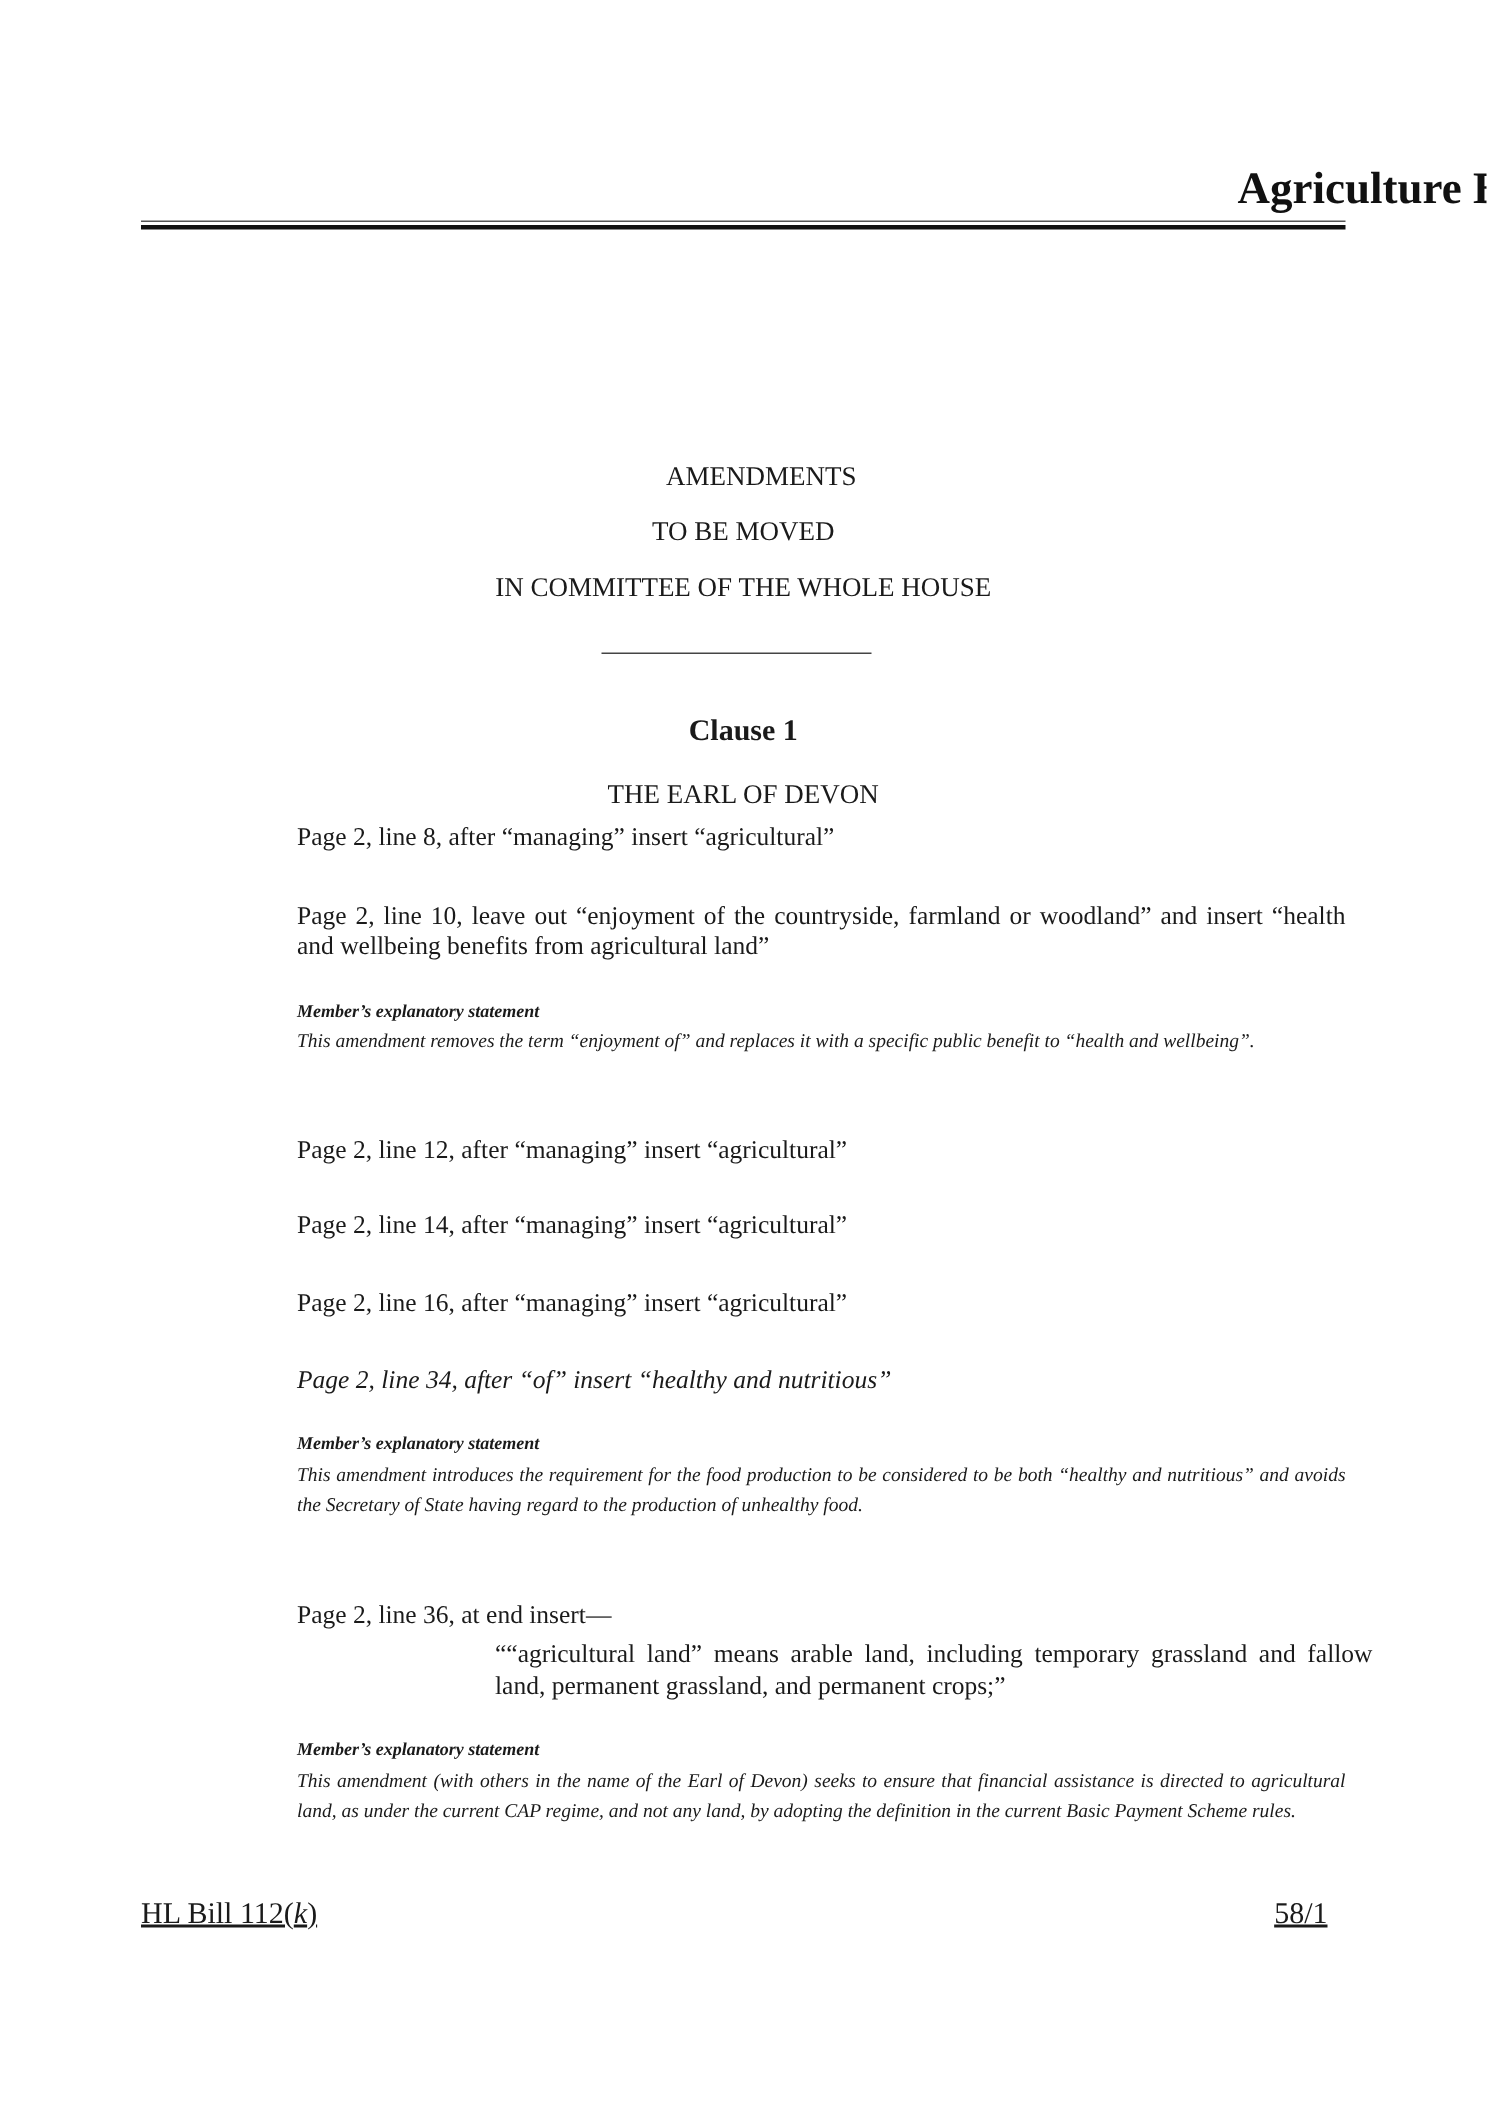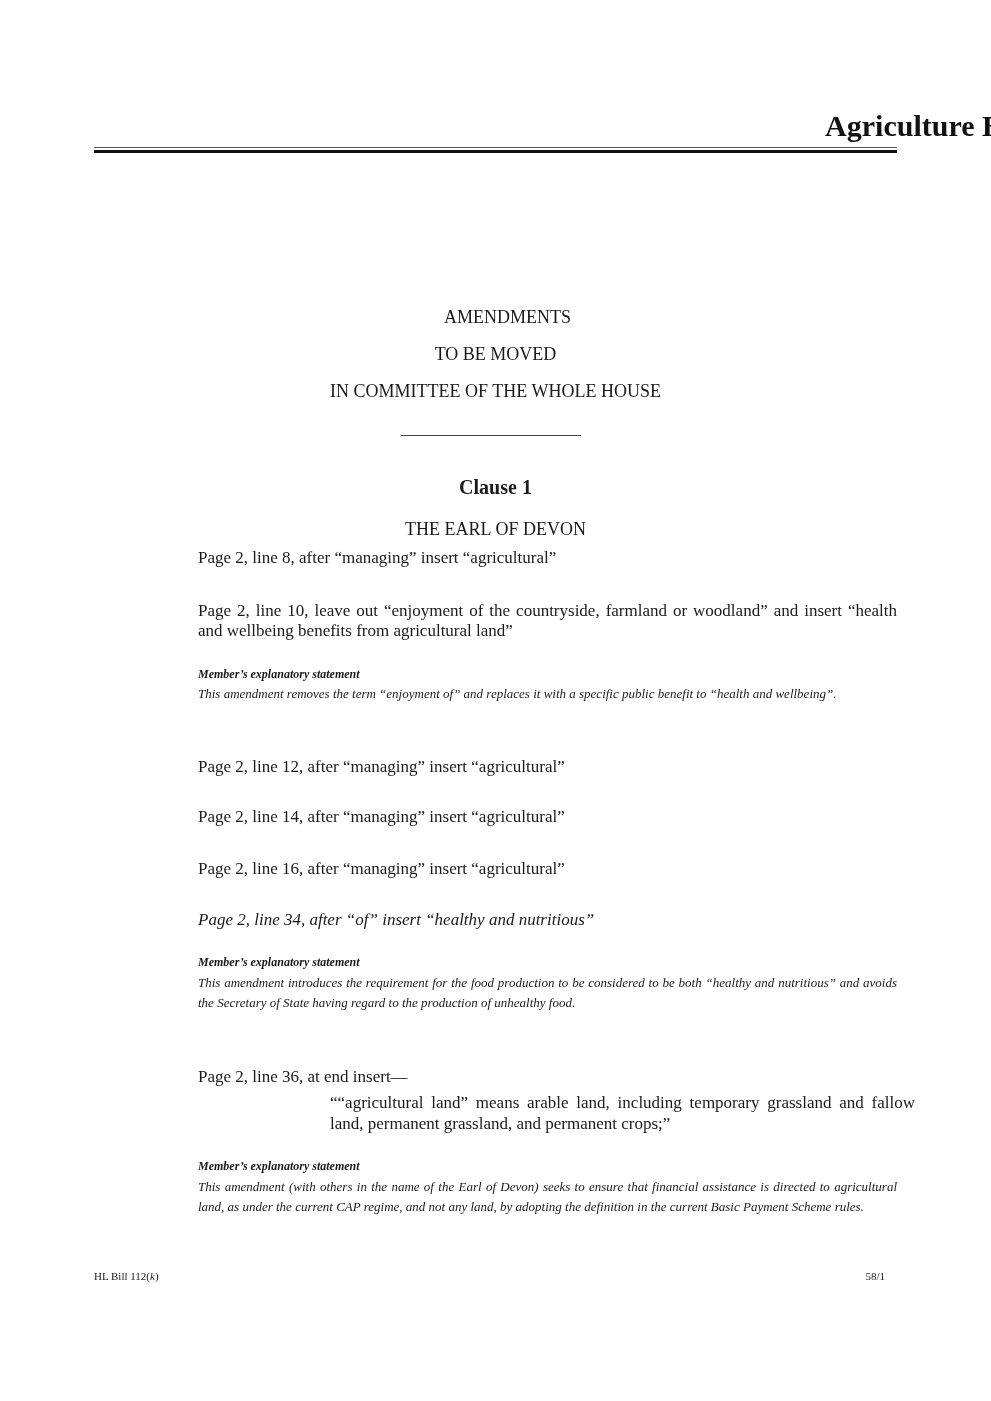--- a/index.html
+++ b/index.html
@@ -22,21 +22,21 @@
     .body-text {
       left: 198px; width: 699px; font-size: 17px; line-height: 20px; text-align: justify;
     }
     .stmt-head { font-weight: bold; font-style: italic; font-size: 12px; line-height: 20px; }
     .stmt-body { font-style: italic; font-size: 13px; line-height: 20px; }
     .quote-block {
       left: 312px; width: 585px; font-size: 17px; line-height: 21px; text-align: justify;
       text-align-last: left;
       margin-left: 18px;
     }
-    .footer { font-size: 11px; line-height: 20px; }
+    .footer { font-size: 20px; line-height: 20px; text-decoration: underline; }
   </style>
 </head>
 <body>
 
 <div class="abs title">Agriculture Bill</div>
 <div class="abs rule-thin"></div>
 <div class="abs rule-thick"></div>
 
 <div class="abs center-line" style="top:306px;margin-left:12px;">AMENDMENTS</div>
 <div class="abs center-line" style="top:343px;">TO BE MOVED</div>

